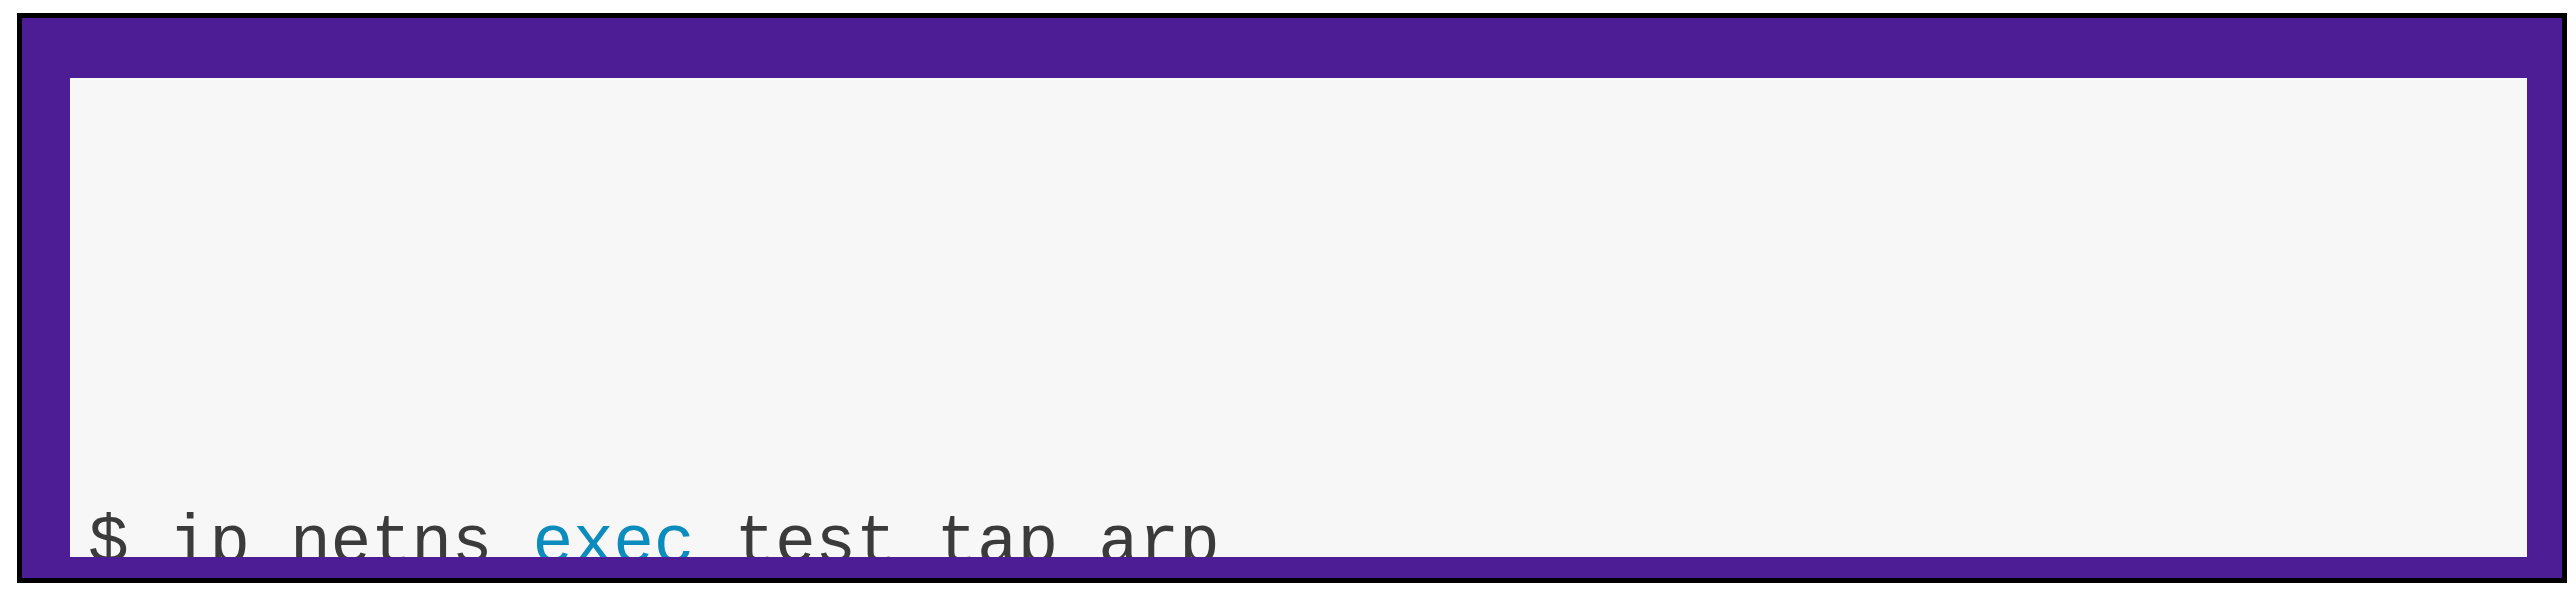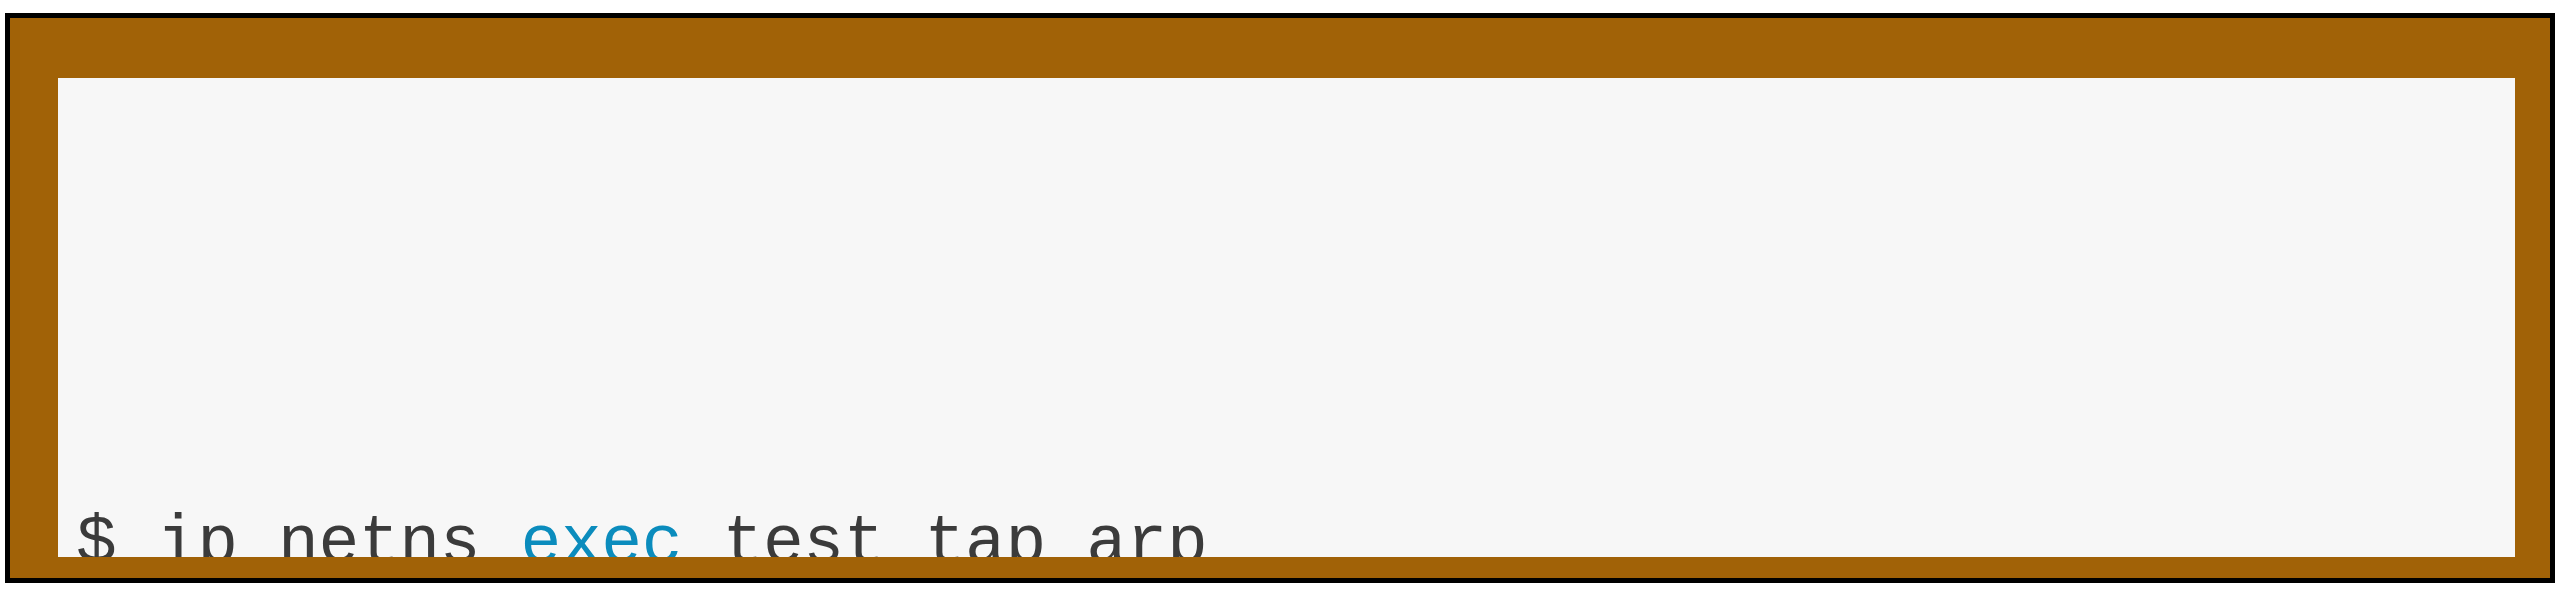--- a/index.html
+++ b/index.html
@@ -10,27 +10,27 @@
   body {
     width: 2576px;
     height: 596px;
     overflow: hidden;
     font-family: "Liberation Mono", "DejaVu Sans Mono", monospace;
   }
 
   
   #frame {
     position: absolute;
-    left: 5px;
+    left: 17px;
     top: 13.3px;
     width: 2550px;
     height: 570px;
     box-sizing: border-box;
     border: 5.6px solid #000000;
-    background: #a16207;
+    background: #4c1d95;
     overflow: hidden;
   }
 
   
   #code-block {
     position: absolute;
     left: 48px;
     top: 60px;
     width: 2457px;
     height: 479px;

